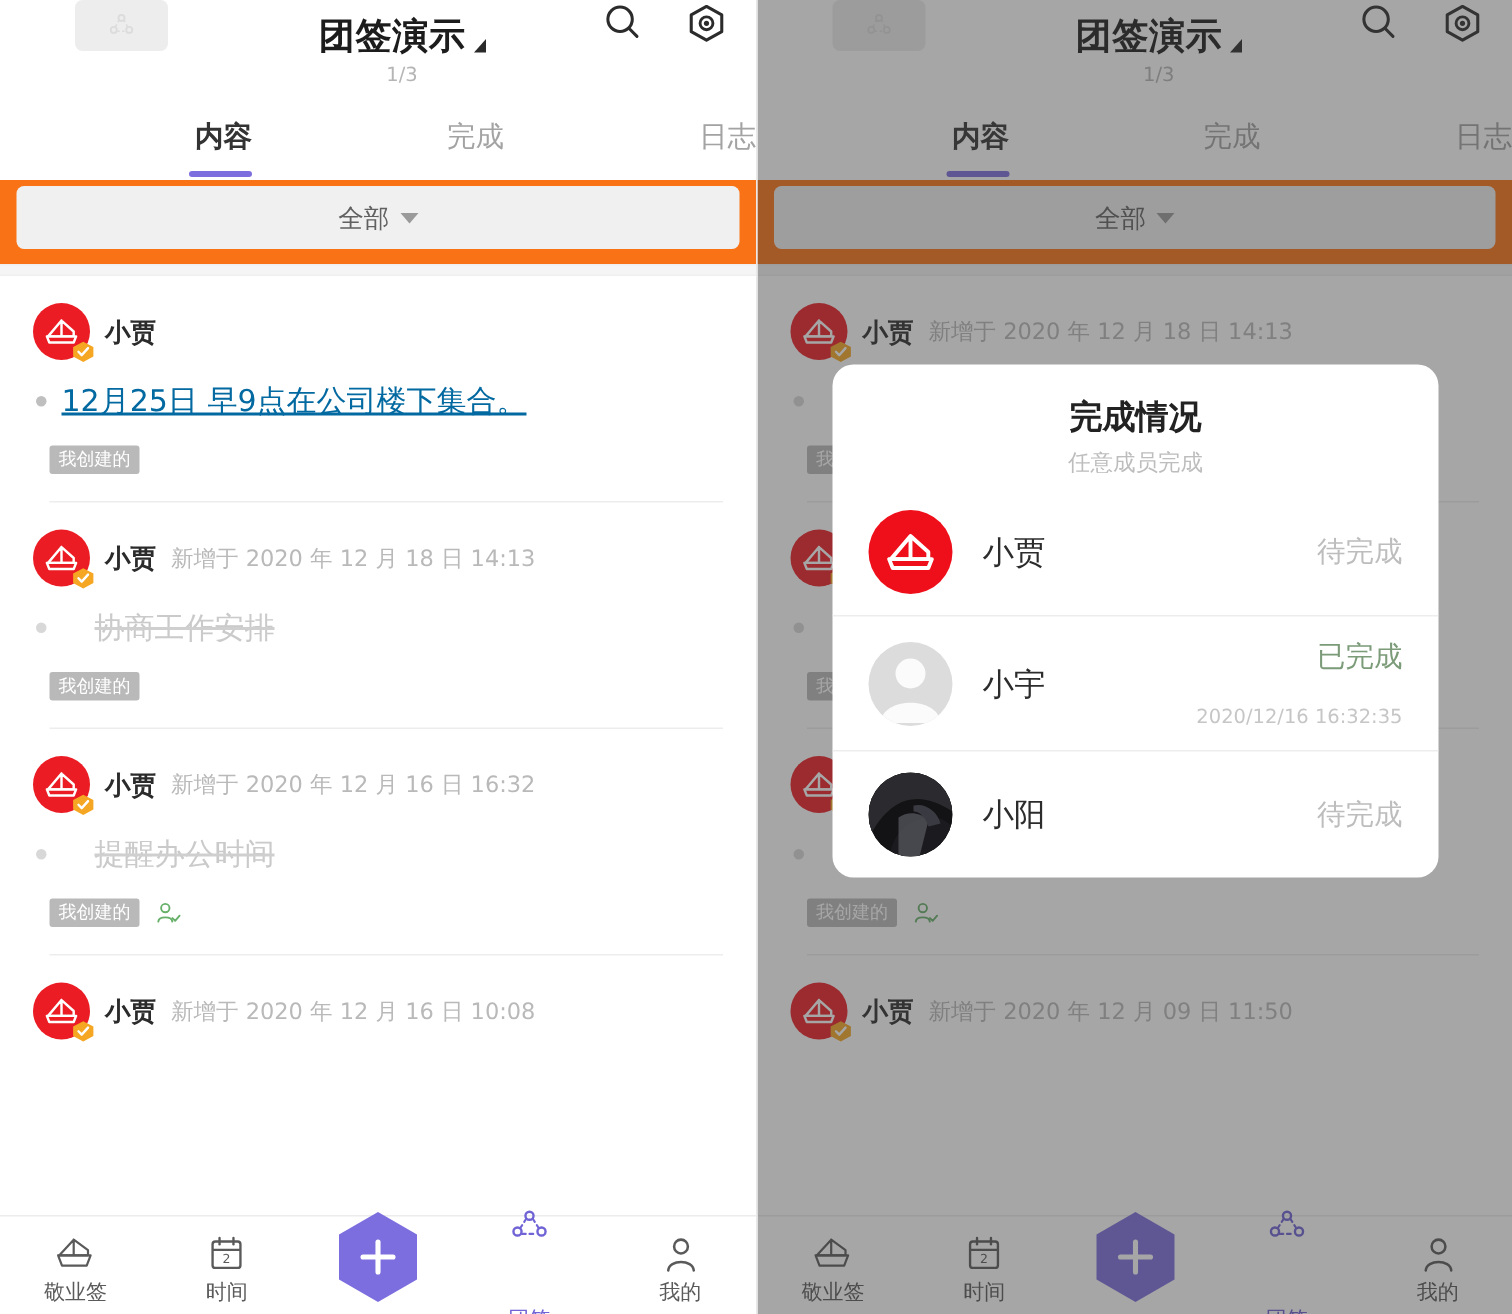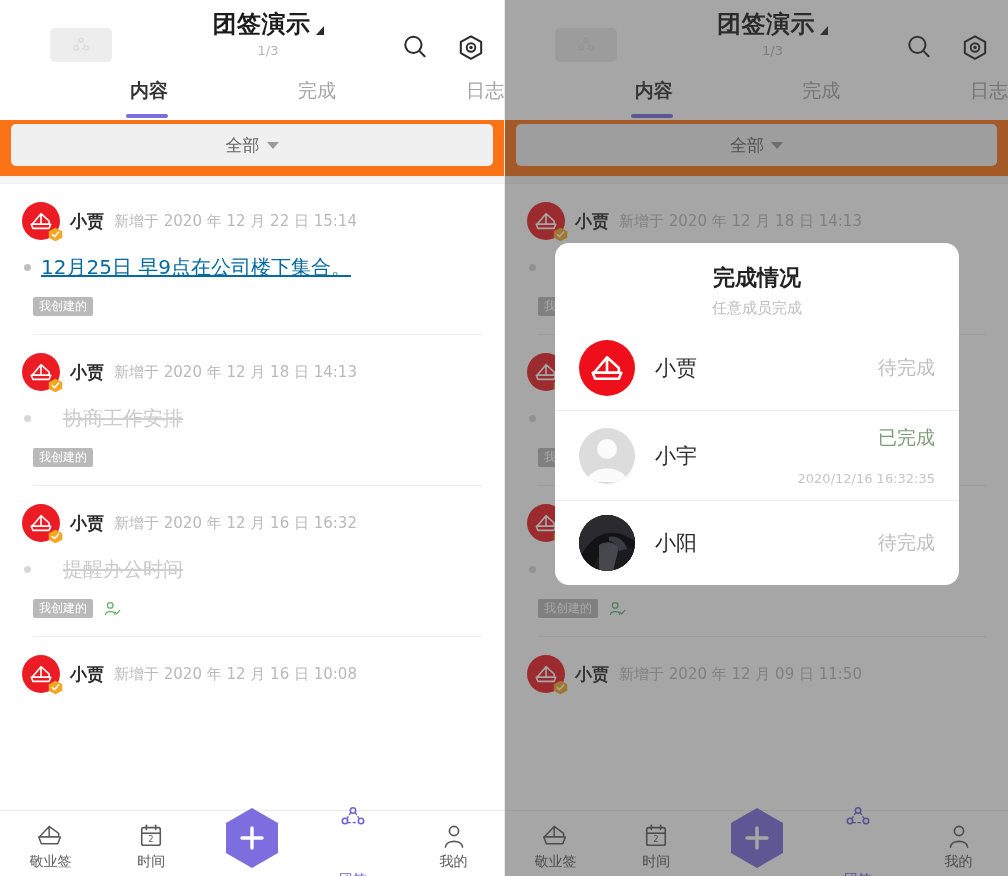--- a/index.html
+++ b/index.html
@@ -14,21 +14,21 @@
     position: relative;
     width: 504px; height: 876px;
     background: #ffffff;
     overflow: hidden;
   }
   .panel.right { border-left: 1px solid #e8e8e8; }
 
   
   .header {
     position: relative; height: 62px;
-    display: flex; align-items: flex-end;
+    display: flex; align-items: flex-start;
     padding: 0 18px;
     background: #fff;
     margin-left: 32px;
   }
   .team-chip {
     width: 62px; height: 34px; border-radius: 5px;
     background: #ededed; display: flex; align-items: center; justify-content: center;
     flex: 0 0 auto;
   }
   .title-wrap {
@@ -215,21 +215,20 @@
             <svg viewBox="0 0 32 32">
               <path d="M5 20 L16 7 L16 20 Z M16 7 L26 16 L26 20 L16 20 Z" fill="none" stroke="#fff" stroke-width="2" stroke-linejoin="round"></path>
               <path d="M4 20 L28 20 L26 25 L6 25 Z" fill="none" stroke="#fff" stroke-width="2" stroke-linejoin="round"></path>
             </svg>
             <svg class="vbadge" viewBox="0 0 16 16">
               <polygon points="8,0.8 15.2,4.6 15.2,11.4 8,15.2 0.8,11.4 0.8,4.6" fill="#f5a623"></polygon>
               <path d="M4.6 8 L6.9 10.4 L11.4 5.4" fill="none" stroke="#fff" stroke-width="1.7" stroke-linecap="round" stroke-linejoin="round"></path>
             </svg>
           </div>
           <div class="note-author">小贾</div>
-          <div class="note-meta">新增于 2020 年 12 月 22 日 15:14</div>
         </div>
         <div class="note-body">
           <span class="dot"></span>
           <div class="note-text">12月25日  早9点在公司楼下集合。</div>
         </div>
         <div class="note-tags">
           <span class="tag">我创建的</span>
         </div>
         <div class="sep"></div>
       </div>

